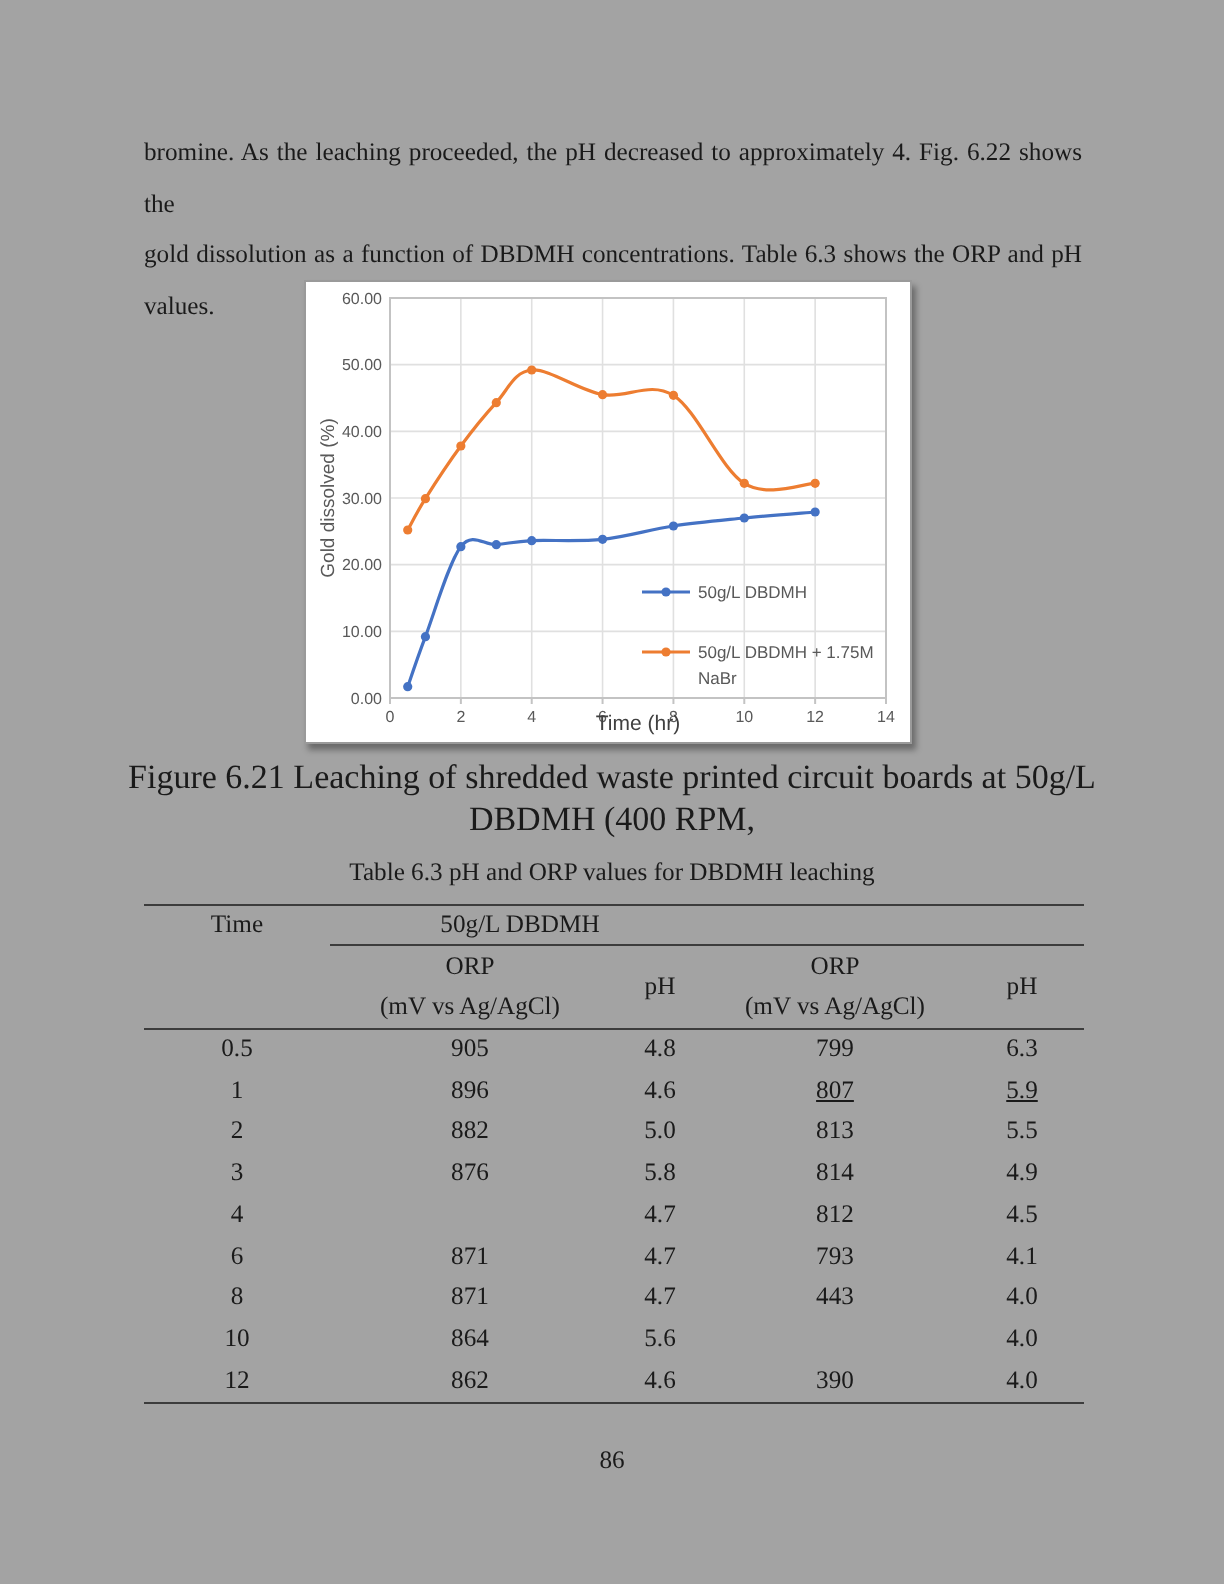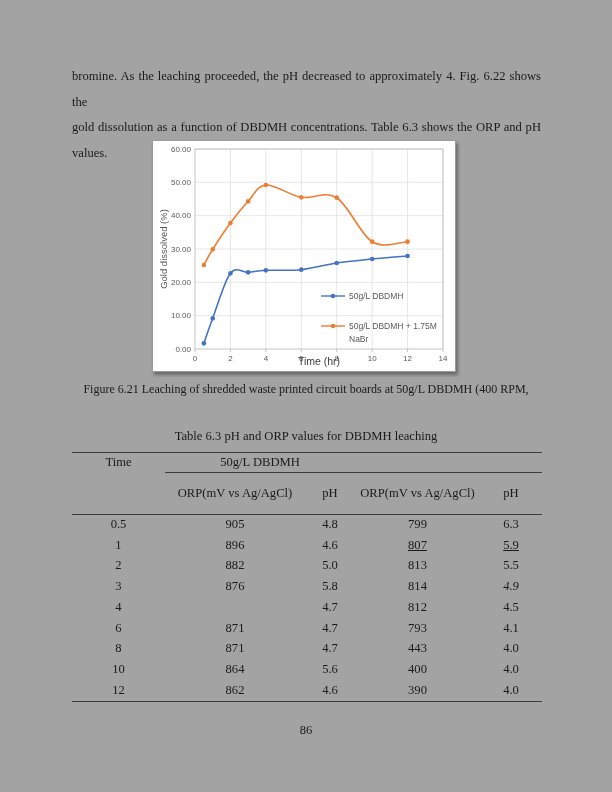--- a/index.html
+++ b/index.html
@@ -9,30 +9,30 @@
   }
   .para{position:absolute;left:72px;top:64px;width:469px;font-size:12.6px;line-height:25.5px;}
   .jline{text-align:justify;text-align-last:justify;white-space:normal;}
   .chart-box{
     position:absolute;left:152px;top:140px;width:304px;height:232px;
     background:#ffffff;border:1.5px solid #9a9a9a;
     box-shadow:2px 3px 3px rgba(0,0,0,0.35);
     box-sizing:border-box;
   }
   .chart-box svg{display:block;}
-  .caption{position:absolute;left:42px;top:379px;width:528px;text-align:center;font-size:12px;line-height:20.5px;}
+  .caption{position:absolute;left:42px;top:379px;width:528px;text-align:center;font-size:17px;line-height:20.5px;}
   .table-title{position:absolute;left:42px;top:429px;width:528px;text-align:center;font-size:12.6px;}
   .dtable{
     position:absolute;left:72px;top:452px;width:470px;
     display:grid;grid-template-columns:93px 140px 50px 125px 62px;
     grid-template-rows:20px 42px repeat(9,20.78px);
     font-size:12.6px;
   }
   .dtable .cell{display:flex;align-items:center;justify-content:center;text-align:center;}
-  .dtable .orp-head{justify-content:center;line-height:20px;}
+  .dtable .orp-head{flex-direction:column;justify-content:center;line-height:20px;}
   .rule{position:absolute;left:72px;height:1px;background:#3c3c3c;}
   .pagenum{position:absolute;left:0;top:723px;width:612px;text-align:center;font-size:12.6px;}
 </style>
 </head>
 <body>
 
 <div class="page">
 
   <div class="para">
     <div class="jline">bromine. As the leaching proceeded, the pH decreased to approximately 4. Fig. 6.22 shows the</div>
@@ -142,39 +142,38 @@
       <div class="cell" style="grid-area: 4 / 5; text-decoration: underline;">5.9</div>
       <div class="cell" style="grid-area: 5 / 1;">2</div>
       <div class="cell" style="grid-area: 5 / 2;">882</div>
       <div class="cell" style="grid-area: 5 / 3;">5.0</div>
       <div class="cell" style="grid-area: 5 / 4;">813</div>
       <div class="cell" style="grid-area: 5 / 5;">5.5</div>
       <div class="cell" style="grid-area: 6 / 1;">3</div>
       <div class="cell" style="grid-area: 6 / 2;">876</div>
       <div class="cell" style="grid-area: 6 / 3;">5.8</div>
       <div class="cell" style="grid-area: 6 / 4;">814</div>
-      <div class="cell" style="grid-area: 6 / 5; font-style: italic;">4.9</div>
+      <div class="cell" style="grid-area: 6 / 5;">4.9</div>
       <div class="cell" style="grid-area: 7 / 1;">4</div>
       <div class="cell" style="grid-area: 7 / 3;">4.7</div>
       <div class="cell" style="grid-area: 7 / 4;">812</div>
       <div class="cell" style="grid-area: 7 / 5;">4.5</div>
       <div class="cell" style="grid-area: 8 / 1;">6</div>
       <div class="cell" style="grid-area: 8 / 2;">871</div>
       <div class="cell" style="grid-area: 8 / 3;">4.7</div>
       <div class="cell" style="grid-area: 8 / 4;">793</div>
       <div class="cell" style="grid-area: 8 / 5;">4.1</div>
       <div class="cell" style="grid-area: 9 / 1;">8</div>
       <div class="cell" style="grid-area: 9 / 2;">871</div>
       <div class="cell" style="grid-area: 9 / 3;">4.7</div>
       <div class="cell" style="grid-area: 9 / 4;">443</div>
       <div class="cell" style="grid-area: 9 / 5;">4.0</div>
       <div class="cell" style="grid-area: 10 / 1;">10</div>
       <div class="cell" style="grid-area: 10 / 2;">864</div>
       <div class="cell" style="grid-area: 10 / 3;">5.6</div>
-      <div class="cell" style="grid-area: 10 / 4;">400</div>
       <div class="cell" style="grid-area: 10 / 5;">4.0</div>
       <div class="cell" style="grid-area: 11 / 1;">12</div>
       <div class="cell" style="grid-area: 11 / 2;">862</div>
       <div class="cell" style="grid-area: 11 / 3;">4.6</div>
       <div class="cell" style="grid-area: 11 / 4;">390</div>
       <div class="cell" style="grid-area: 11 / 5;">4.0</div>
     </div>
 
   <div class="rule" style="top:452px;left:72px;width:470px;"></div>
   <div class="rule" style="top:472px;left:165px;width:377px;"></div>

